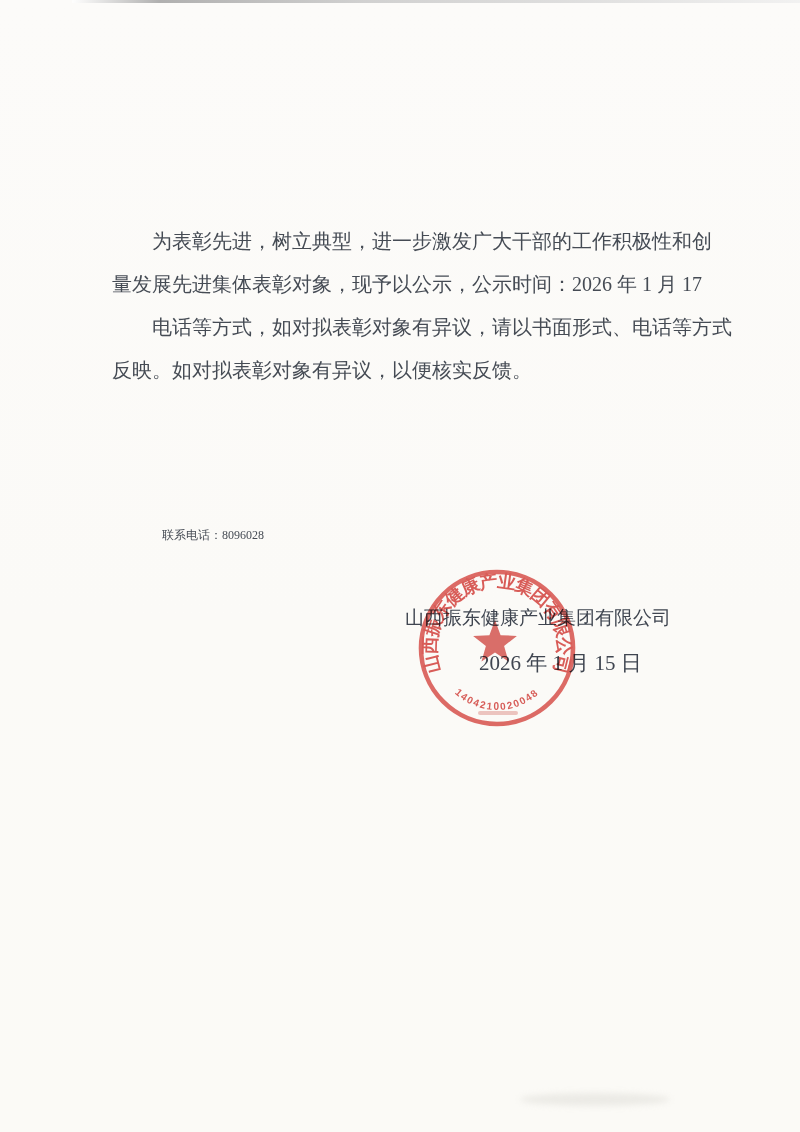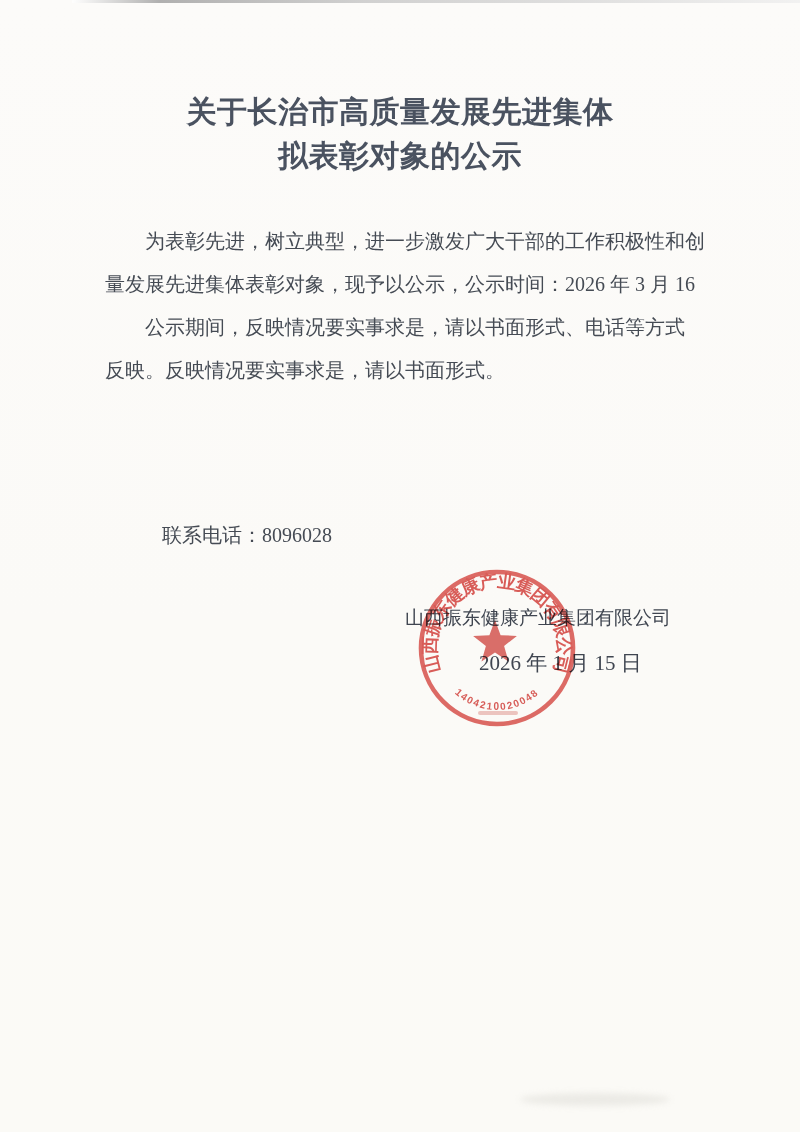--- a/index.html
+++ b/index.html
@@ -23,34 +23,34 @@
     top: 90px; left: 0; width: 100%;
     text-align: center;
     font-size: 30px;
     line-height: 44px;
     font-weight: 600;
     color: #4a5260;
     letter-spacing: 0.5px;
   }
   .body-text {
     position: absolute;
-    left: 105px; top: 220px; width: 620px;
+    left: 112px; top: 220px; width: 620px;
     font-size: 20px;
     color: #454b54;
   }
   .body-line {
     height: 43px;
     line-height: 43px;
     white-space: nowrap;
   }
   .indent { padding-left: 40px; }
   .contact-line {
     position: absolute;
     left: 162px; top: 520px;
-    font-size: 20px;
+    font-size: 12px;
     line-height: 30px;
     color: #454b54;
     white-space: nowrap;
   }
   .sig-company {
     position: absolute;
     left: 405px; top: 604px;
     font-size: 19px;
     line-height: 28px;
     color: #3f4550;
@@ -95,30 +95,26 @@
     opacity: 0.45;
   }
 </style>
 </head>
 <body>
 
 <div class="page">
 
   <div class="scan-edge-top"></div>
 
-  <div class="doc-title">
-    <div>关于长治市高质量发展先进集体</div>
-    <div>拟表彰对象的公示</div>
-  </div>
 
   <div class="body-text">
     <div class="body-line indent">为表彰先进，树立典型，进一步激发广大干部的工作积极性和创</div>
-    <div class="body-line">量发展先进集体表彰对象，现予以公示，公示时间：2026 年 3 月 16</div>
-    <div class="body-line indent">公示期间，反映情况要实事求是，请以书面形式、电话等方式</div>
-    <div class="body-line">反映。反映情况要实事求是，请以书面形式。</div>
+    <div class="body-line">量发展先进集体表彰对象，现予以公示，公示时间：2026 年 1 月 17</div>
+    <div class="body-line indent">电话等方式，如对拟表彰对象有异议，请以书面形式、电话等方式</div>
+    <div class="body-line">反映。如对拟表彰对象有异议，以便核实反馈。</div>
   </div>
 
   <div class="contact-line">联系电话：8096028</div>
 
   <div class="sig-company">山西振东健康产业集团有限公司</div>
 
   <div class="sig-date">2026 年 1 月 15 日</div>
 
   <svg class="stamp" viewBox="0 0 170 170" xmlns="http://www.w3.org/2000/svg">
     <circle cx="85" cy="85" r="76" fill="none" stroke="#da524e" stroke-width="4.6" opacity="0.92"></circle>

